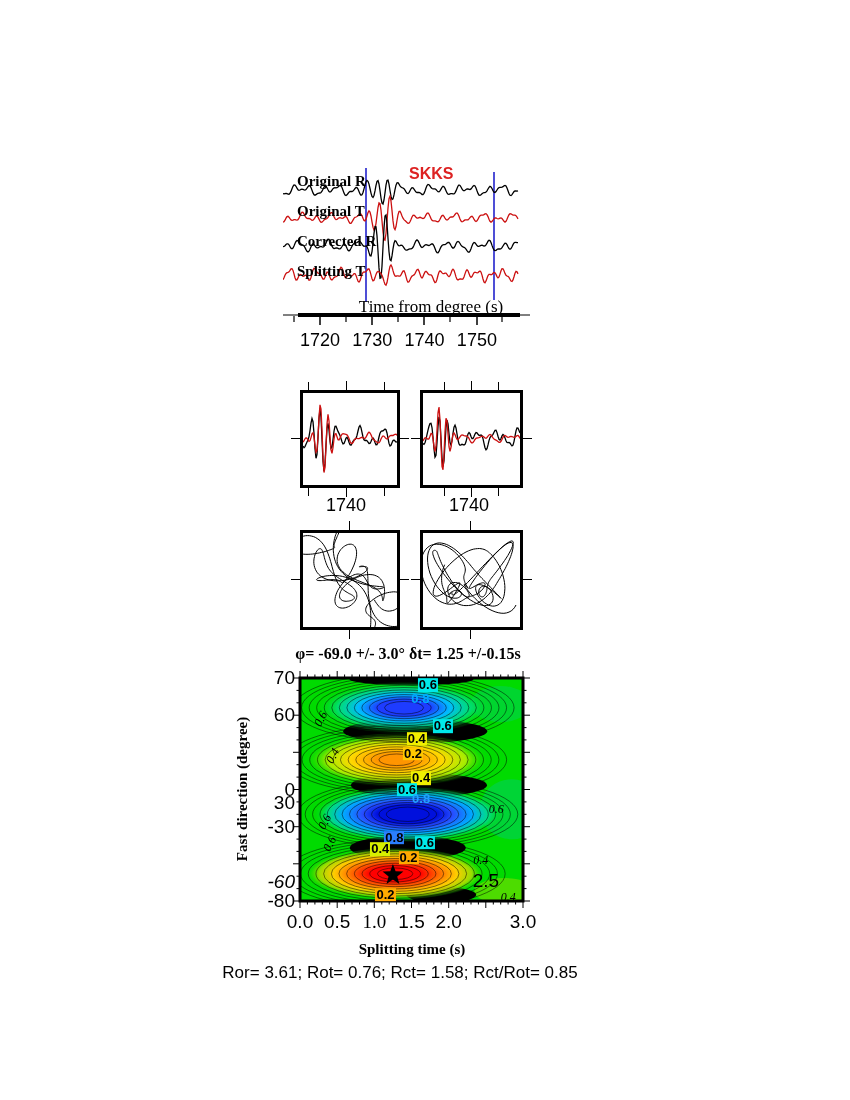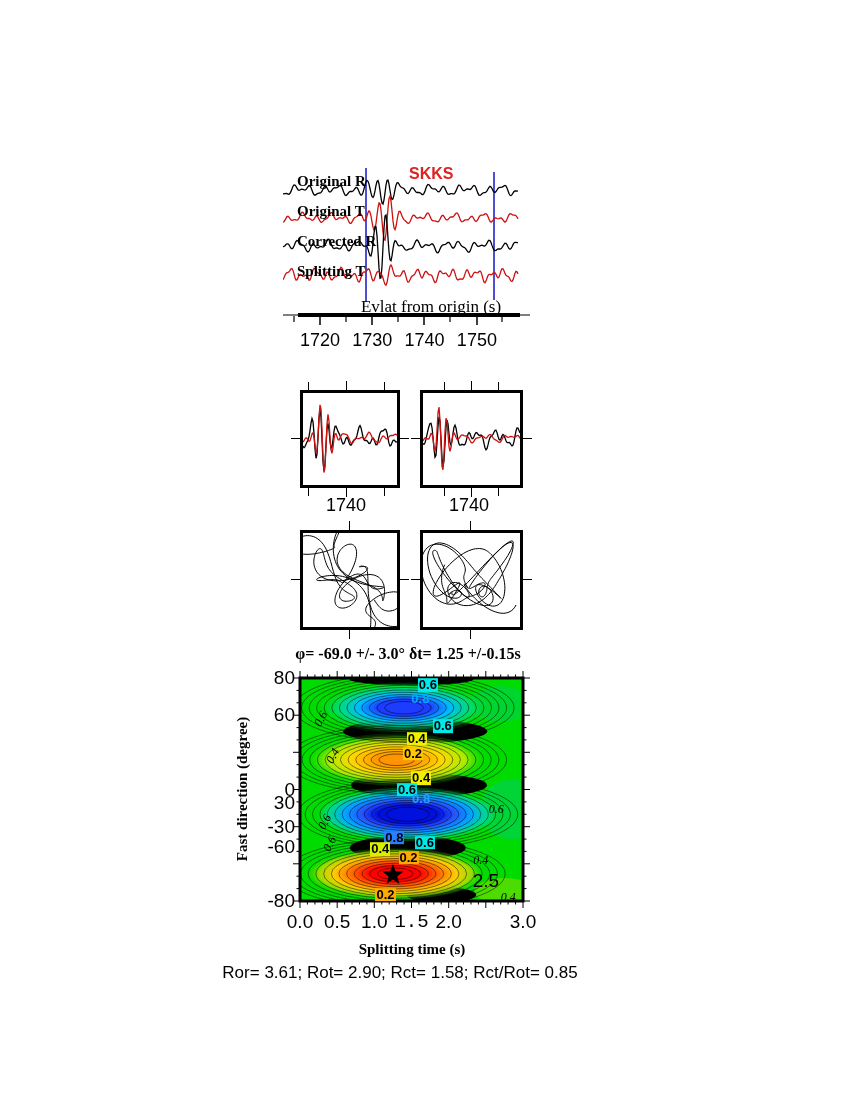--- a/index.html
+++ b/index.html
@@ -36,21 +36,21 @@
       <path d="M0,59.1L1,58.7L2,57.2L3,55.1L4,53.6L5,53.3L6,54.2L7,55.7L8,56.9L9,57.4L10,57.1L11,56.7L12,56.6L13,56.9L14,57.1L15,56.7L16,55.2L17,52.8L18,50.5L19,49.2L20,49.4L21,50.9L22,53.0L23,54.6L24,55.4L25,55.5L26,55.5L27,55.8L28,56.6L29,57.3L30,57.2L31,56.2L32,54.6L33,53.2L34,53.0L35,54.1L36,56.1L37,58.1L38,59.2L39,59.1L40,58.1L41,57.0L42,56.3L43,55.9L44,55.5L45,54.4L46,52.7L47,50.8L48,49.6L49,49.7L50,51.3L51,53.6L52,55.6L53,56.6L54,56.4L55,55.5L56,54.8L57,54.7L58,55.0L59,55.3L60,55.1L61,54.4L62,53.6L63,53.5L64,54.6L65,56.7L66,58.9L67,60.4L68,60.4L69,59.0L70,57.1L71,55.4L72,54.4L73,54.0L74,53.5L75,52.7L76,51.6L77,50.8L78,51.1L79,52.8L80,55.3L81,57.4L82,57.9L83,56.2L84,53.0L85,49.6L86,47.8L87,49.0L88,53.0L89,58.8L90,64.2L91,67.0L92,65.7L93,60.3L94,52.3L95,44.5L96,39.8L97,40.6L98,47.2L99,57.9L100,69.0L101,76.5L102,77.1L103,70.3L104,58.1L105,45.0L106,35.6L107,33.2L108,38.0L109,47.6L110,57.9L111,64.9L112,66.7L113,63.5L114,57.5L115,51.9L116,48.6L117,48.3L118,50.2L119,52.9L120,55.2L121,56.6L122,57.6L123,58.5L124,59.5L125,60.3L126,60.2L127,58.8L128,56.5L129,54.0L130,52.4L131,52.2L132,53.0L133,54.2L134,55.0L135,55.1L136,54.6L137,54.3L138,54.6L139,55.2L140,55.6L141,55.2L142,53.8L143,51.9L144,50.3L145,50.0L146,51.1L147,53.3L148,55.6L149,57.2L150,57.8L151,57.8L152,57.8L153,58.1L154,58.7L155,58.8L156,58.0L157,56.2L158,54.1L159,52.6L160,52.3L161,53.4L162,55.1L163,56.6L164,57.1L165,56.5L166,55.4L167,54.4L168,54.0L169,54.0L170,53.8L171,52.9L172,51.5L173,50.2L174,49.9L175,51.0L176,53.3L177,56.0L178,58.1L179,58.8L180,58.5L181,57.6L182,56.9L183,56.8L184,56.9L185,56.8L186,55.9L187,54.6L188,53.5L189,53.3L190,54.3L191,56.1L192,57.8L193,58.5L194,57.8L195,56.1L196,54.1L197,52.8L198,52.2L199,52.2L200,52.1L201,51.6L202,50.9L203,50.7L204,51.6L205,53.6L206,56.2L207,58.3L208,59.1L209,58.5L210,57.1L211,55.6L212,54.9L213,55.0L214,55.5L215,55.8L216,55.6L217,55.1L218,54.9L219,55.5L220,56.9L221,58.4L222,59.1L223,58.4L224,56.3L225,53.8L226,51.7L227,50.7L228,50.9L229,51.5L230,52.1L231,52.2L232,52.2L233,52.7L234,54.0L235,55.9" fill="none" stroke="#cc1111" stroke-width="1.3"></path>
       <path d="M0,83.6L1,83.4L2,82.7L3,81.6L4,80.8L5,80.8L6,81.8L7,83.6L8,85.2L9,85.8L10,85.1L11,83.0L12,80.5L13,78.5L14,77.5L15,77.9L16,79.0L17,80.3L18,81.2L19,81.7L20,82.1L21,83.0L22,84.6L23,86.6L24,88.3L25,89.0L26,88.2L27,86.2L28,83.7L29,81.7L30,80.9L31,81.5L32,82.8L33,84.2L34,84.9L35,84.8L36,84.2L37,83.6L38,83.5L39,83.9L40,84.1L41,83.6L42,82.2L43,79.9L44,77.6L45,76.2L46,76.3L47,77.9L48,80.5L49,83.1L50,84.8L51,85.5L52,85.4L53,85.0L54,85.0L55,85.4L56,85.9L57,85.9L58,85.0L59,83.5L60,81.9L61,81.1L62,81.4L63,83.1L64,85.3L65,87.2L66,87.9L67,87.1L68,85.3L69,83.2L70,81.5L71,80.5L72,80.1L73,79.9L74,79.5L75,78.9L76,78.4L77,78.6L78,79.6L79,81.2L80,82.6L81,83.3L82,83.2L83,83.1L84,83.8L85,86.1L86,89.6L87,92.7L88,92.9L89,88.6L90,80.2L91,70.3L92,63.5L93,63.8L94,72.9L95,88.5L96,104.9L97,115.3L98,114.9L99,103.0L100,84.0L101,64.9L102,53.0L103,51.9L104,60.8L105,75.2L106,88.8L107,96.8L108,97.7L109,92.9L110,85.9L111,80.3L112,77.7L113,78.2L114,80.2L115,82.1L116,82.8L117,82.6L118,82.2L119,82.3L120,83.4L121,84.9L122,86.4L123,87.2L124,87.1L125,86.6L126,86.1L127,85.9L128,85.8L129,85.4L130,84.3L131,82.2L132,79.8L133,77.7L134,76.9L135,77.6L136,79.6L137,81.9L138,83.7L139,84.4L140,84.0L141,82.9L142,82.0L143,81.6L144,81.9L145,82.3L146,82.5L147,82.0L148,81.2L149,80.8L150,81.3L151,83.0L152,85.6L153,88.1L154,89.7L155,89.8L156,88.4L157,86.1L158,83.9L159,82.5L160,81.8L161,81.7L162,81.6L163,81.0L164,80.1L165,79.5L166,79.5L167,80.6L168,82.5L169,84.3L170,85.2L171,84.7L172,83.1L173,80.8L174,79.0L175,78.4L176,79.0L177,80.5L178,82.1L179,83.3L180,83.9L181,84.3L182,84.9L183,86.1L184,87.6L185,88.9L186,89.2L187,88.1L188,85.7L189,82.9L190,80.6L191,79.5L192,79.9L193,81.2L194,82.6L195,83.4L196,83.4L197,82.8L198,82.3L199,82.2L200,82.6L201,83.0L202,82.9L203,81.9L204,80.1L205,78.2L206,77.2L207,77.6L208,79.5L209,82.4L210,85.1L211,87.0L212,87.6L213,87.3L214,86.5L215,86.0L216,85.9L217,86.0L218,85.7L219,84.7L220,83.0L221,81.3L222,80.2L223,80.3L224,81.7L225,83.8L226,85.5L227,86.2L228,85.5L229,83.7L230,81.6L231,80.0L232,79.3L233,79.3L234,79.6L235,79.6" fill="none" stroke="#000" stroke-width="1.3"></path>
       <path d="M0,116.8L1,114.8L2,112.2L3,110.4L4,109.7L5,109.4L6,108.8L7,107.4L8,105.9L9,105.7L10,107.4L11,110.9L12,114.7L13,117.0L14,116.9L15,114.9L16,112.6L17,111.4L18,111.6L19,112.6L20,113.3L21,113.1L22,112.4L23,112.3L24,113.4L25,115.5L26,117.2L27,117.0L28,114.5L29,110.6L30,107.0L31,105.3L32,105.7L33,107.5L34,109.2L35,110.1L36,110.3L37,110.8L38,112.2L39,114.4L40,116.1L41,116.1L42,114.2L43,111.3L44,109.2L45,109.2L46,111.3L47,114.2L48,116.4L49,116.9L50,115.9L51,114.6L52,113.9L53,113.7L54,113.3L55,111.8L56,109.0L57,105.9L58,104.3L59,105.1L60,108.1L61,111.6L62,114.1L63,114.6L64,113.5L65,112.2L66,111.7L67,112.2L68,112.9L69,112.9L70,111.9L71,110.7L72,110.7L73,112.4L74,115.4L75,118.1L76,119.1L77,117.6L78,114.5L79,111.4L80,109.5L81,109.0L82,109.1L83,108.6L84,107.3L85,106.0L86,106.0L87,108.1L88,111.9L89,115.7L90,117.8L91,117.2L92,114.6L93,111.4L94,109.2L95,108.4L96,108.8L97,109.6L98,110.6L99,112.3L100,115.0L101,118.4L102,121.4L103,122.2L104,119.6L105,114.2L106,107.9L107,103.3L108,101.9L109,103.9L110,107.7L111,111.1L112,112.9L113,113.2L114,112.9L115,112.9L116,113.2L117,113.2L118,112.0L119,109.9L120,108.1L121,107.8L122,109.9L123,113.6L124,117.2L125,119.2L126,118.8L127,116.8L128,114.5L129,113.1L130,112.5L131,111.9L132,110.6L133,108.5L134,106.7L135,106.3L136,108.1L137,111.1L138,113.9L139,114.9L140,113.6L141,111.1L142,109.0L143,108.3L144,109.2L145,110.7L146,111.6L147,111.8L148,111.9L149,112.9L150,115.2L151,117.9L152,119.6L153,119.1L154,116.2L155,112.3L156,109.1L157,107.9L158,108.6L159,109.9L160,110.7L161,110.6L162,110.1L163,110.1L164,111.3L165,112.9L166,113.7L167,112.7L168,110.2L169,107.4L170,106.2L171,107.3L172,110.4L173,113.9L174,116.3L175,116.9L176,116.4L177,115.9L178,116.0L179,116.3L180,115.9L181,114.0L182,110.9L183,108.0L184,106.7L185,107.8L186,110.5L187,113.2L188,114.3L189,113.5L190,111.5L191,109.7L192,109.2L193,109.5L194,109.9L195,109.6L196,108.6L197,108.1L198,109.1L199,112.1L200,116.0L201,119.0L202,119.8L203,118.1L204,115.2L205,112.6L206,111.4L207,111.4L208,111.7L209,111.4L210,110.3L211,109.4L212,109.7L213,111.4L214,113.6L215,114.8L216,113.9L217,111.1L218,107.7L219,105.7L220,105.8L221,107.8L222,110.4L223,112.2L224,113.0L225,113.4L226,114.4L227,116.2L228,118.0L229,118.5L230,116.9L231,113.7L232,110.2L233,108.4L234,108.8L235,110.9" fill="none" stroke="#cc1111" stroke-width="1.3"></path>
     </svg>
   <div class="tl" style="left:297px;top:173px">Original R</div>
   <div class="tl" style="left:297px;top:203px">Original T</div>
   <div class="tl" style="left:297px;top:233px">Corrected R</div>
   <div class="tl" style="left:297px;top:263px">Splitting T</div>
   <div class="phase" id="phase" style="left: 409px; top: 165px; color: rgb(221, 34, 34);">SKKS</div>
 
-  <div class="axisT" style="left:431px;top:297px">Evlat from origin (s)</div>
+  <div class="axisT" style="left:431px;top:297px">Time from degree (s)</div>
   <svg id="taxis" class="abs" style="left:283px;top:300px" width="247" height="26">
       <path d="M0,15L247,15" fill="none" stroke="#000" stroke-width="1"></path>
       <path d="M15,15L237,15" fill="none" stroke="#000" stroke-width="4"></path>
       <path d="M37,16L37,25" fill="none" stroke="#000" stroke-width="1.5"></path>
       <path d="M89,16L89,25" fill="none" stroke="#000" stroke-width="1.5"></path>
       <path d="M141,16L141,25" fill="none" stroke="#000" stroke-width="1.5"></path>
       <path d="M194,16L194,25" fill="none" stroke="#000" stroke-width="1.5"></path>
       <path d="M11,16L11,22" fill="none" stroke="#000" stroke-width="1.2"></path>
       <path d="M63,16L63,22" fill="none" stroke="#000" stroke-width="1.2"></path>
       <path d="M115,16L115,22" fill="none" stroke="#000" stroke-width="1.2"></path>
@@ -310,21 +310,21 @@
       <div class="clab" style="left: 88.2796px; top: 178.967px; background: rgb(216, 240, 0);">0.4</div>
       <div class="clab" style="left: 116.526px; top: 187.639px; background: rgb(255, 170, 0);">0.2</div>
       <div class="clab it" style="left: 188.629px; top: 190.117px;">0.4</div>
       <div class="clab it" style="left: 32.5299px; top: 151.711px; transform: translate(-50%, -50%) rotate(-62deg);">0.6</div>
       <div class="clab it" style="left: 37.7332px; top: 174.011px; transform: translate(-50%, -50%) rotate(-62deg);">0.6</div>
       <div class="clab" style="left: 93.4829px; top: 224.806px; background: rgb(255, 170, 0);">0.2</div>
       <div class="clab it" style="left: 216.132px; top: 227.284px;">0.4</div>
     </div>
   <div class="xlab" style="left:412px;top:941px">Splitting time (s)</div>
 
-  <div class="foot" style="left:400px;top:963px">Ror= 3.61; Rot= 2.90; Rct= 1.58; Rct/Rot= 0.85</div>
+  <div class="foot" style="left:400px;top:963px">Ror= 3.61; Rot= 0.76; Rct= 1.58; Rct/Rot= 0.85</div>
 <div class="num" style="left: 320px; top: 330px;">1720</div>
     <div class="num" style="left: 372.3px; top: 330px;">1730</div>
     <div class="num" style="left: 424.6px; top: 330px;">1740</div>
     <div class="num" style="left: 476.9px; top: 330px;">1750</div>
     <div class="tk" style="left: 308px; top: 382px; width: 1px; height: 8px;"></div>
     <div class="tk" style="left: 346px; top: 381px; width: 1px; height: 9px;"></div>
     <div class="tk" style="left: 384px; top: 382px; width: 1px; height: 8px;"></div>
     <div class="tk" style="left: 444px; top: 382px; width: 1px; height: 8px;"></div>
     <div class="tk" style="left: 471px; top: 381px; width: 1px; height: 9px;"></div>
     <div class="tk" style="left: 498px; top: 382px; width: 1px; height: 8px;"></div>
@@ -339,27 +339,27 @@
     <div class="tk" style="left: 349px; top: 630px; width: 1px; height: 9px;"></div>
     <div class="tk" style="left: 470px; top: 630px; width: 1px; height: 9px;"></div>
     <div class="tk" style="left: 291px; top: 438px; width: 9px; height: 1px;"></div>
     <div class="tk" style="left: 400px; top: 438px; width: 9px; height: 1px;"></div>
     <div class="tk" style="left: 411px; top: 438px; width: 9px; height: 1px;"></div>
     <div class="tk" style="left: 523px; top: 438px; width: 9px; height: 1px;"></div>
     <div class="tk" style="left: 291px; top: 579px; width: 9px; height: 1px;"></div>
     <div class="tk" style="left: 400px; top: 579px; width: 9px; height: 1px;"></div>
     <div class="tk" style="left: 411px; top: 579px; width: 9px; height: 1px;"></div>
     <div class="tk" style="left: 523px; top: 579px; width: 9px; height: 1px;"></div>
-    <div class="cytick" style="left: 295px; top: 678px;">80</div>
+    <div class="cytick" style="left: 295px; top: 678px;">70</div>
     <div class="cytick" style="left: 295px; top: 715.167px;">60</div>
     <div class="cytick" style="left: 295px; top: 797px; margin-top: 6px;">30</div>
     <div class="cytick" style="left: 295px; top: 789.5px;">0</div>
     <div class="cytick" style="left: 295px; top: 826.667px;">-30</div>
-    <div class="cytick" style="left: 295px; top: 847px;">-60</div>
+    <div class="cytick" style="left: 295px; top: 882px; font-style: italic;">-60</div>
     <div class="cytick" style="left: 295px; top: 901px;">-80</div>
     <div class="cxtick" style="left: 300px; top: 911px;">0.0</div>
     <div class="cxtick" style="left: 337.17px; top: 911px;">0.5</div>
-    <div class="cxtick" style="left: 374.34px; top: 911px;">1.0</div>
-    <div class="cxtick" style="left: 411.51px; top: 911px; font-family: Liberation Mono, monospace;">1.5</div>
+    <div class="cxtick" style="left: 374.34px; top: 911px; font-family: Liberation Serif, serif;">1.0</div>
+    <div class="cxtick" style="left: 411.51px; top: 911px;">1.5</div>
     <div class="cxtick" style="left: 448.68px; top: 911px;">2.0</div>
     <div class="cxtick" style="left: 485.85px; top: 870px;">2.5</div>
     <div class="cxtick" style="left: 523.02px; top: 911px;">3.0</div>
   </div>
 
 </body></html>

